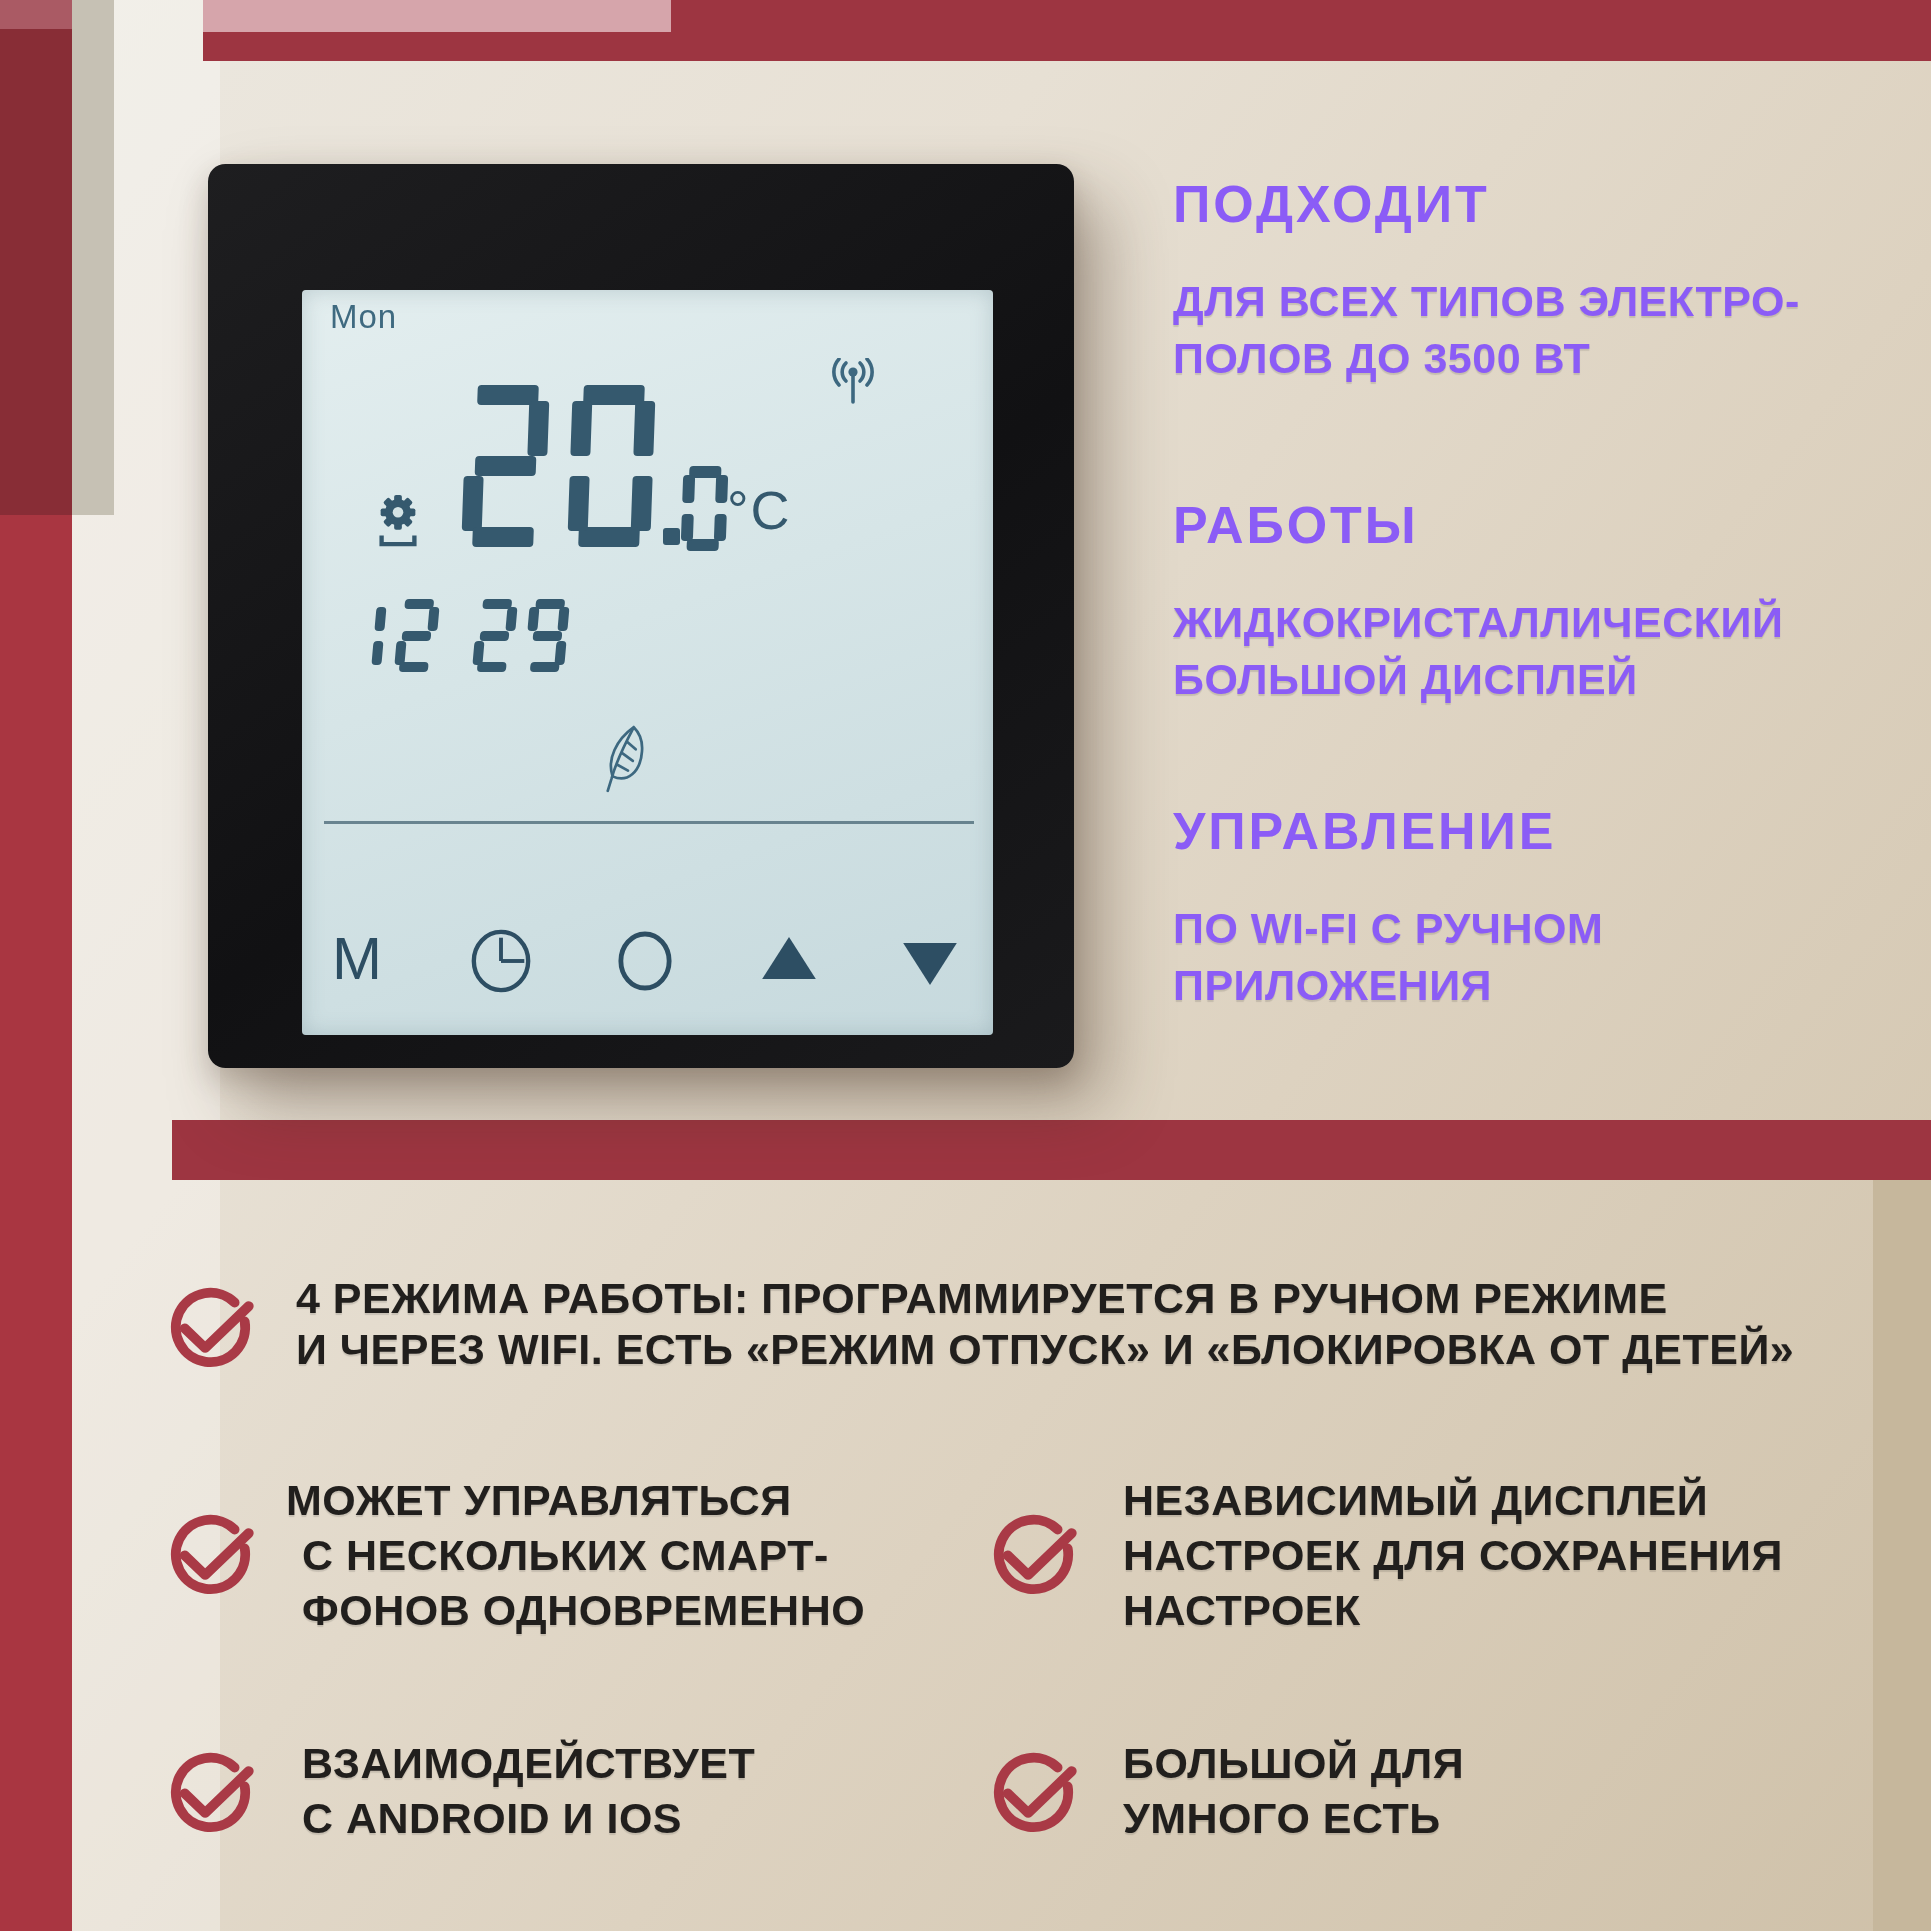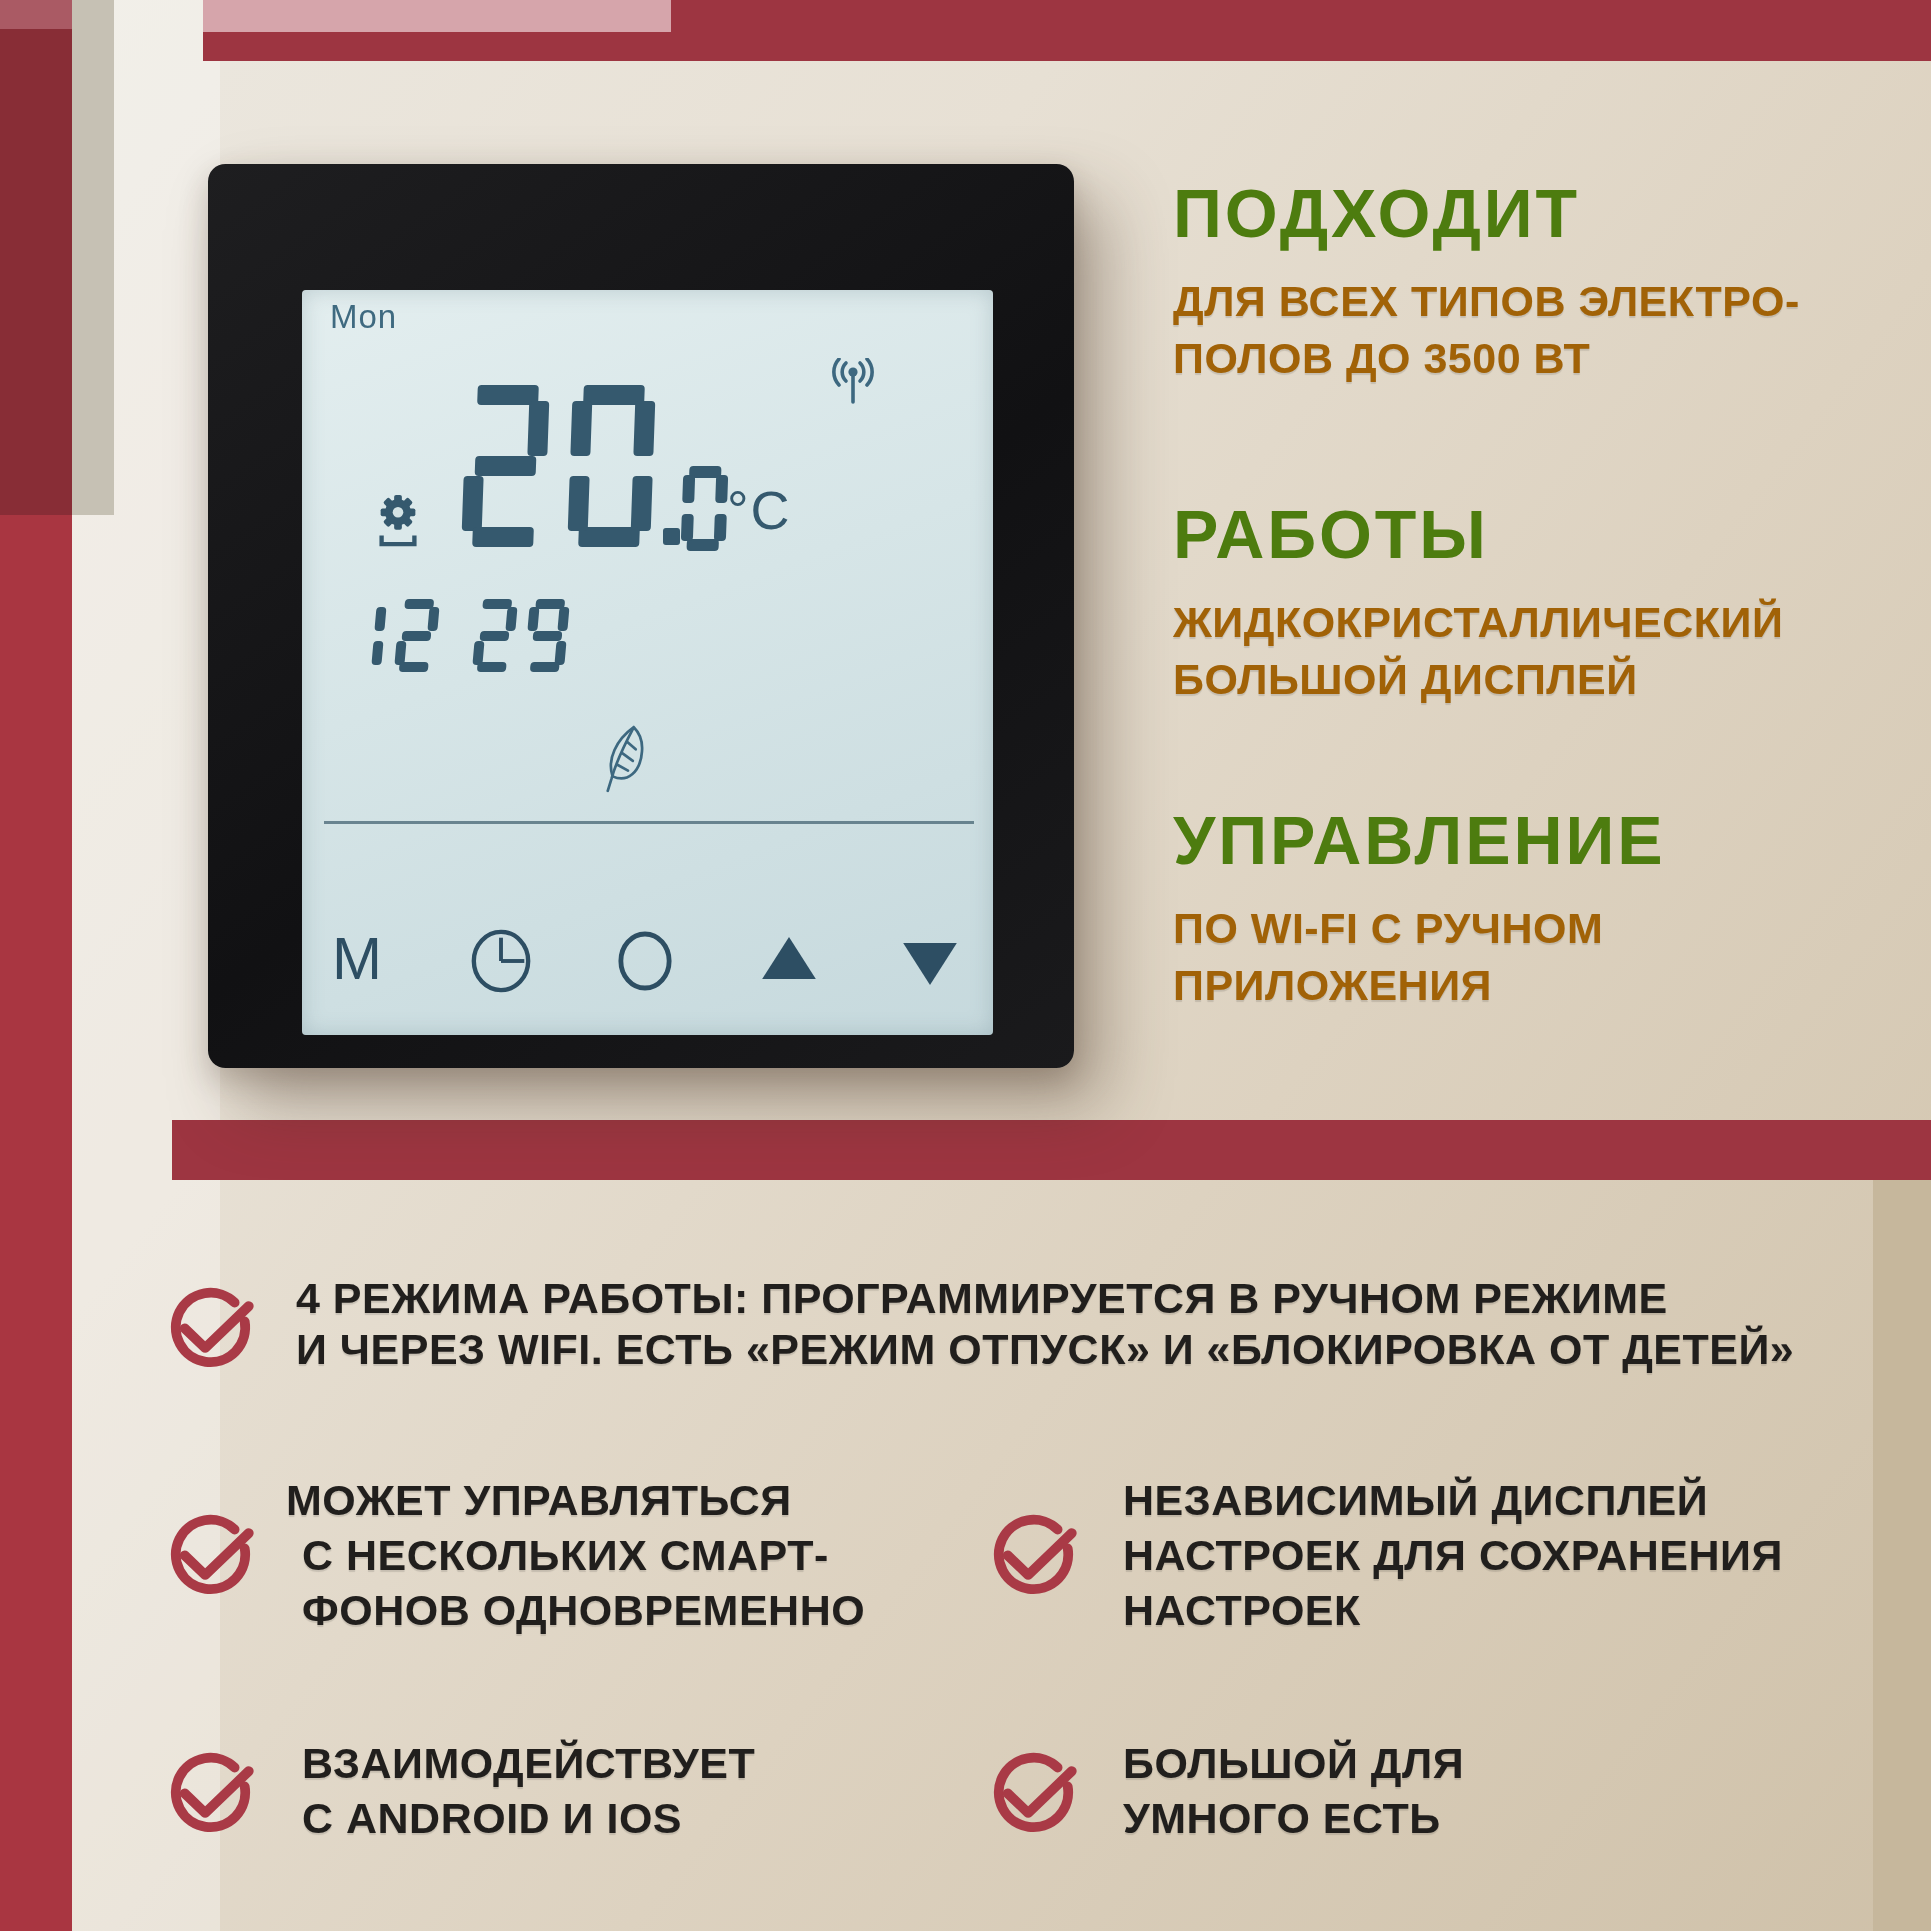--- a/index.html
+++ b/index.html
@@ -29,22 +29,22 @@
   .deg-unit{left:425px;top:189px;font-size:54px;font-weight:500;color:#35596e;letter-spacing:1.9px;}
   .seg-row{display:flex;align-items:flex-start;}
   .seg-digit{position:relative;}
   .seg{position:absolute;background:#35596e;border-radius:3.9px;}
   .seg-dot{left:361px;top:238px;width:17.4px;height:17.4px;background:#35596e;border-radius:2.9px;}
   .lcd-rule{left:22px;top:531px;width:650px;height:2.9px;background:rgba(70,100,115,.75);}
   .btn-m{left:28px;top:635px;width:54px;height:68px;font-size:60px;font-weight:500;
          color:#2d4e63;text-align:center;line-height:68px;}
   .touch{cursor:pointer;}
   
-  .h-red{color:#4d7c0f;font-weight:700;font-size:68px;letter-spacing:2.9px;line-height:1.1;white-space:nowrap;}
-  .body-line{color:#a16207;font-weight:700;font-size:43px;letter-spacing:0.5px;line-height:1.1;
+  .h-red{color:#8b5cf6;font-weight:700;font-size:52px;letter-spacing:2.9px;line-height:1.1;white-space:nowrap;}
+  .body-line{color:#8b5cf6;font-weight:700;font-size:43px;letter-spacing:0.5px;line-height:1.1;
              white-space:nowrap;text-shadow:0 1.9px 1px rgba(0,0,0,.12);text-align:right;}
   .rc{left:1173px;}
   
   .check{width:89px;height:89px;}
   .bullet-line{color:#211f1d;font-weight:700;font-size:43px;letter-spacing:0.5px;line-height:1.1;
                white-space:nowrap;text-shadow:0 1.9px 1px rgba(0,0,0,.12);}
 </style>
 </head>
 <body>
 

